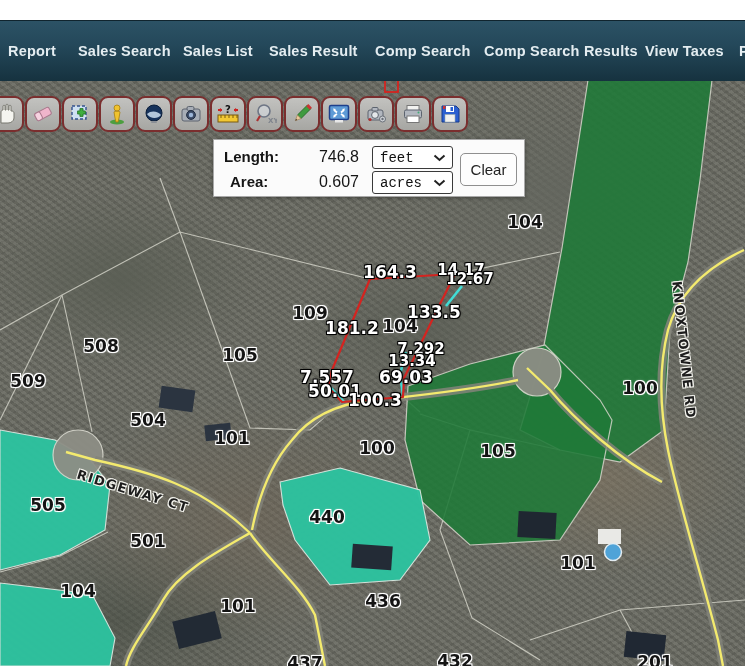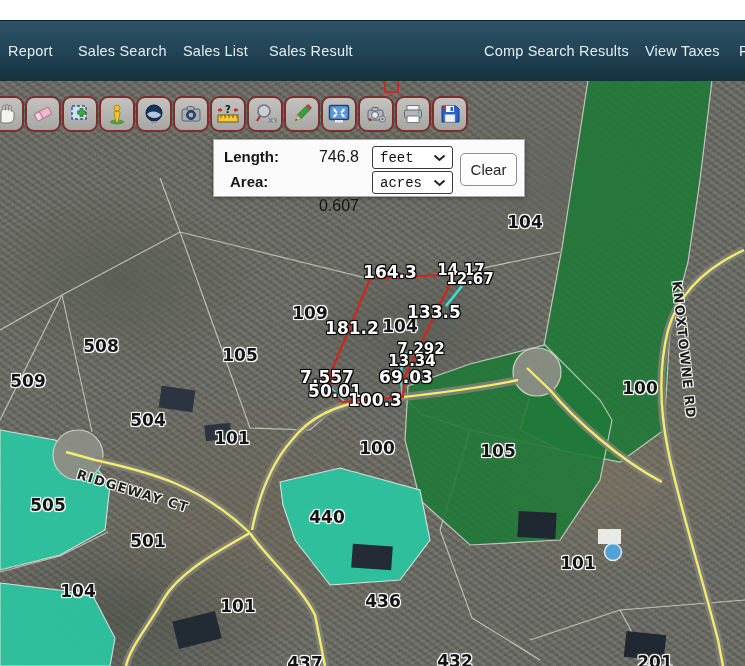--- a/index.html
+++ b/index.html
@@ -6,21 +6,21 @@
   .stage{position:relative;width:745px;height:666px;overflow:hidden;font-family:"Liberation Sans",sans-serif;}
 
   
   .topstrip{position:absolute;left:0;top:0;width:745px;height:20px;background:#ffffff;z-index:6;}
 
   
   .navbar{position:absolute;left:0;top:20px;width:745px;height:60px;z-index:6;
     background:linear-gradient(180deg,#2c5265 0%,#24485a 40%,#16323f 100%);
     border-top:1px solid #10242e;}
   .nav-item{position:absolute;top:0;height:44px;line-height:60px;color:#e4edf1;
-    font-size:14.5px;font-weight:400;letter-spacing:.2px;cursor:pointer;white-space:nowrap;}
+    font-size:14.5px;font-weight:700;letter-spacing:.2px;cursor:pointer;white-space:nowrap;}
 
   
   .map{position:absolute;left:0;top:80px;width:745px;height:586px;z-index:0;
     background-color:#6d6e65;
     background-image:
       radial-gradient(ellipse 200px 130px at 120px 200px, rgba(90,94,84,.9), rgba(90,94,84,0) 70%),
       radial-gradient(ellipse 230px 150px at 560px 110px, rgba(99,102,94,.8), rgba(99,102,94,0) 70%),
       radial-gradient(ellipse 210px 140px at 600px 400px, rgba(130,117,96,.55), rgba(130,117,96,0) 70%),
       radial-gradient(ellipse 260px 170px at 250px 440px, rgba(112,100,84,.5), rgba(112,100,84,0) 70%),
       radial-gradient(ellipse 180px 110px at 420px 250px, rgba(88,92,83,.7), rgba(88,92,83,0) 70%),
@@ -179,20 +179,21 @@
 
   <div class="rlabel" style="left:133px;top:491px;--rot:17deg;">RIDGEWAY CT</div>
   <div class="rlabel" style="left:684px;top:350px;--rot:84deg;">KNOXTOWNE RD</div>
 
   <div class="topstrip"></div>
   <div class="navbar">
     <span class="nav-item" style="left:8px;">Report</span>
     <span class="nav-item" style="left:78px;">Sales Search</span>
     <span class="nav-item" style="left:269px;">Sales Result</span>
     <span class="nav-item" style="left:183px;">Sales List</span>
+    <span class="nav-item" style="left:375px;">Comp Search</span>
     <span class="nav-item" style="left:484px;">Comp Search Results</span>
     <span class="nav-item" style="left:645px;">View Taxes</span>
     <span class="nav-item" style="left:739px;">P</span>
   </div>
 
   <button class="toolbar-btn" style="left:-12px;" title="pan-hand">
     <svg width="24" height="24" viewBox="0 0 24 24">
         <path d="M7,21 L7,10 C7,9 8,8 9,8 L9,4 C9,3 11,3 11,4 L11,8 L12,8 L12,3 C12,2 14,2 14,3 L14,8 L15,8 L15,4 C15,3 17,3 17,4 L17,9 L18,9 C19,9 20,10 20,11 L20,16 C20,19 17,21 14,21 Z" fill="#f4f4ef" stroke="#77776f" stroke-width="1"></path>
       </svg>
   </button>
@@ -301,21 +302,21 @@
   <div class="measure-panel">
     <span class="mp-label" style="left:10px;top:8px;">Length:</span>
     <span class="mp-value" style="left:92px;top:8px;">746.8</span>
     <div class="mp-select" style="left:158px;top:6px;">
       <span class="sel-text">feet</span>
       <svg class="chev" width="13" height="8" viewBox="0 0 13 8">
           <path d="M1.5,1.5 L6.5,6 L11.5,1.5" fill="none" stroke="#222" stroke-width="2"></path>
         </svg>
     </div>
     <span class="mp-label" style="left:16px;top:33px;">Area:</span>
-    <span class="mp-value" style="left:92px;top:33px;margin-top:24px;">0.607</span>
+    <span class="mp-value" style="left:92px;top:33px;">0.607</span>
     <div class="mp-select" style="left:158px;top:31px;">
       <span class="sel-text">acres</span>
       <svg class="chev" width="13" height="8" viewBox="0 0 13 8">
           <path d="M1.5,1.5 L6.5,6 L11.5,1.5" fill="none" stroke="#222" stroke-width="2"></path>
         </svg>
     </div>
     <button class="clear-btn">Clear</button>
   </div>
 
 </div>

